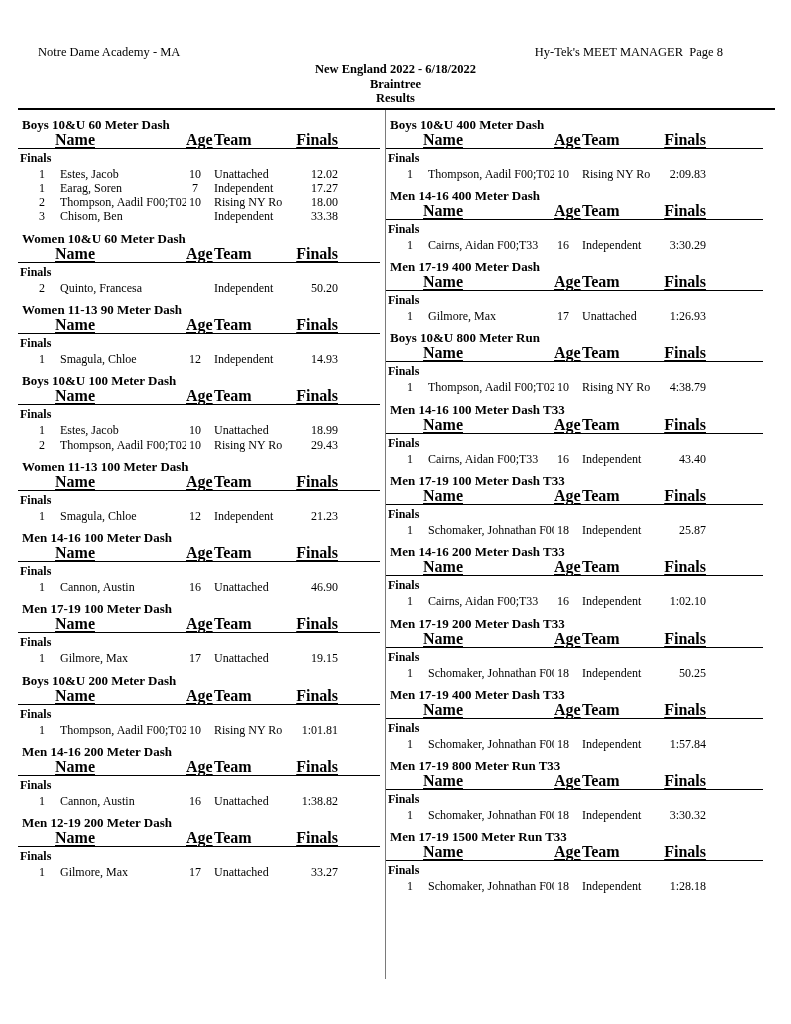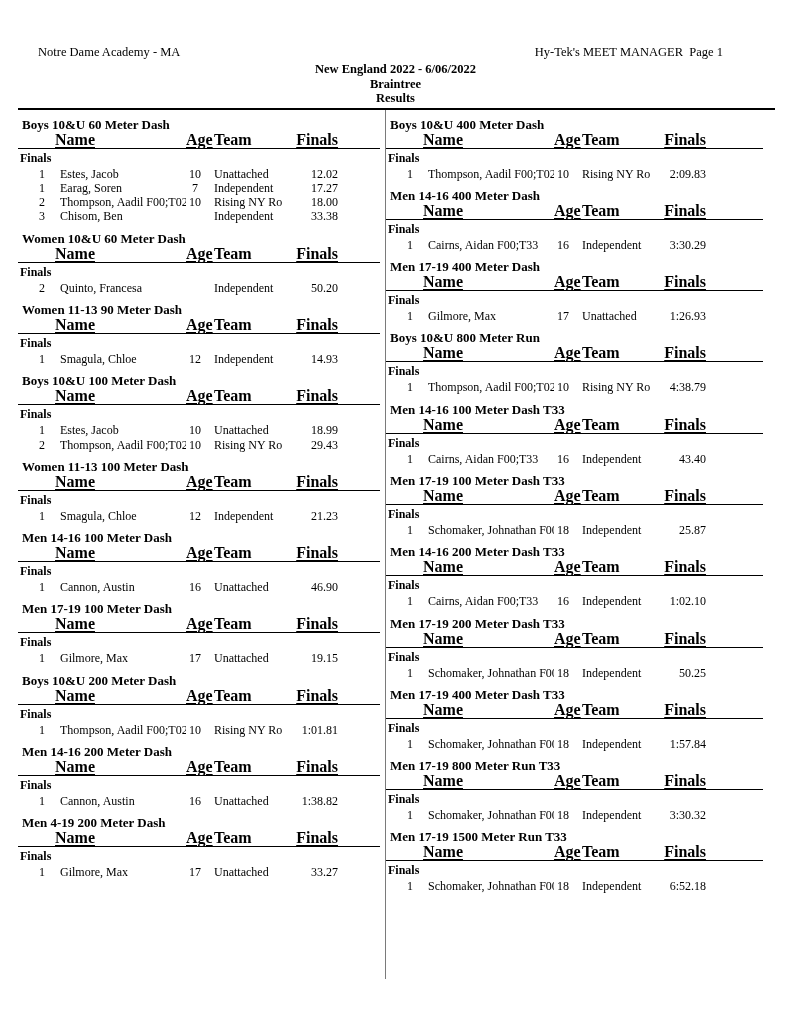--- a/index.html
+++ b/index.html
@@ -44,25 +44,25 @@
   .rows { margin-top: 2px; }
   .row { font-size: 12px; line-height: 14.3px; }
 </style>
 </head>
 <body>
 
 <div class="page">
 
   <header class="page-header">
     <span>Notre Dame Academy - MA</span>
-    <span>Hy-Tek's MEET MANAGER  Page 1</span>
+    <span>Hy-Tek's MEET MANAGER  Page 8</span>
   </header>
 
   <div class="meet-block">
-    <div>New England 2022 - 6/06/2022</div>
+    <div>New England 2022 - 6/18/2022</div>
     <div>Braintree</div>
     <div>Results</div>
   </div>
 
   <div class="rule"></div>
 
   <main class="columns">
 
     <section class="col col-left">
 
@@ -312,21 +312,21 @@
                 <span class="c-name">Cannon, Austin</span>
                 <span class="c-age">16</span>
                 <span class="c-team">Unattached</span>
                 <span class="c-finals">1:38.82</span>
                 <span></span>
               </div>
             </div>
         </article>
 
         <article class="event">
-          <h3 class="event-title">Men 4-19 200 Meter Dash</h3>
+          <h3 class="event-title">Men 12-19 200 Meter Dash</h3>
           <div class="head-row">
             <span class="c-place"></span>
             <span class="c-name h">Name</span>
             <span class="c-age h">Age</span>
             <span class="c-team h">Team</span>
             <span class="c-finals h">Finals</span>
             <span></span>
           </div>
           <div class="finals-label">Finals</div>
           <div class="rows">
@@ -598,21 +598,21 @@
             <span></span>
           </div>
           <div class="finals-label">Finals</div>
           <div class="rows">
 
               <div class="row">
                 <span class="c-place">1</span>
                 <span class="c-name">Schomaker, Johnathan F00;T33</span>
                 <span class="c-age">18</span>
                 <span class="c-team">Independent</span>
-                <span class="c-finals">6:52.18</span>
+                <span class="c-finals">1:28.18</span>
                 <span></span>
               </div>
             </div>
         </article>
       </section>
 
   </main>
 </div>
 
 </body></html>

